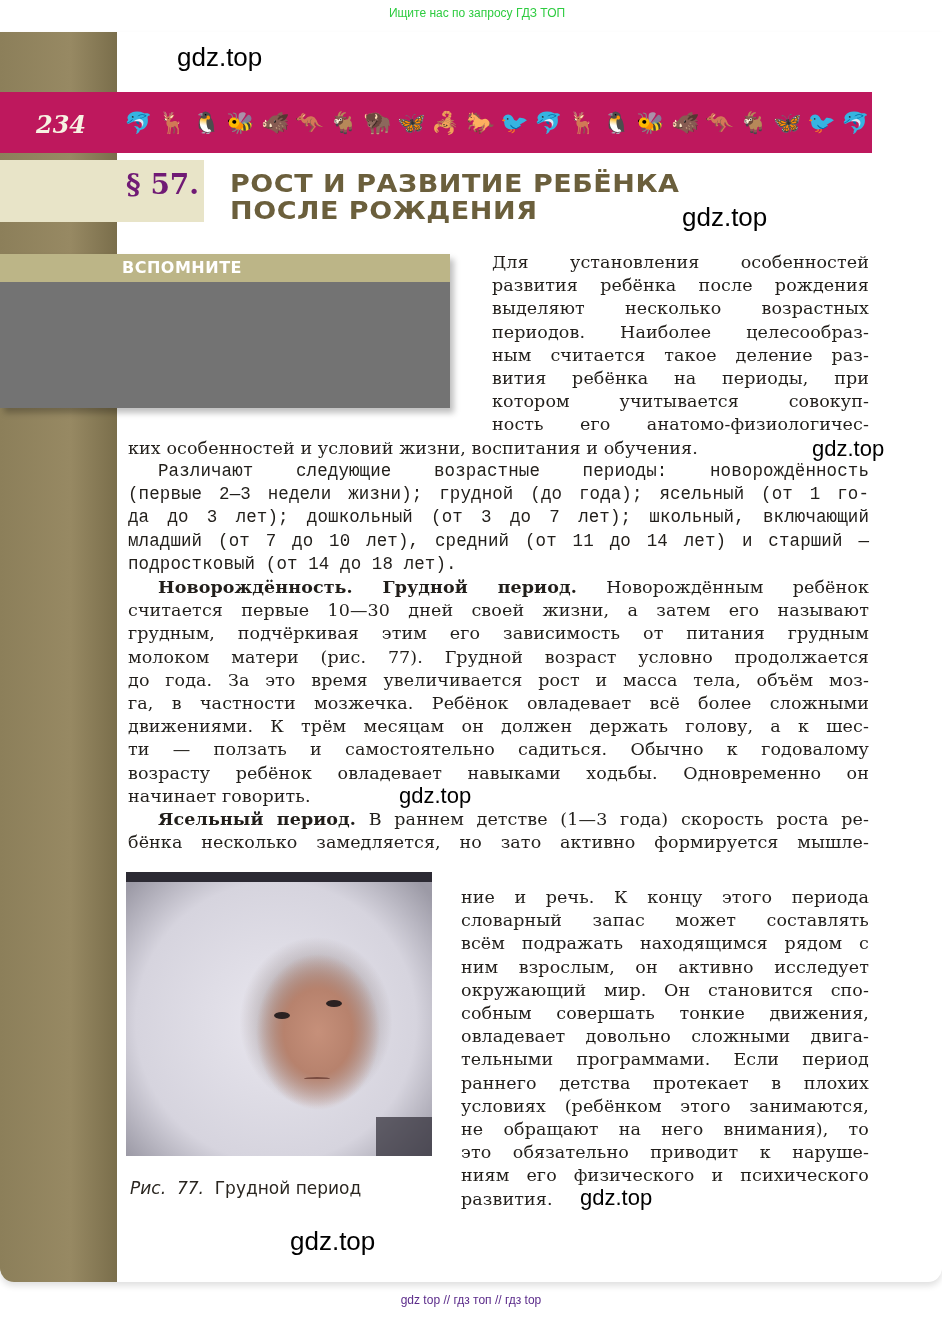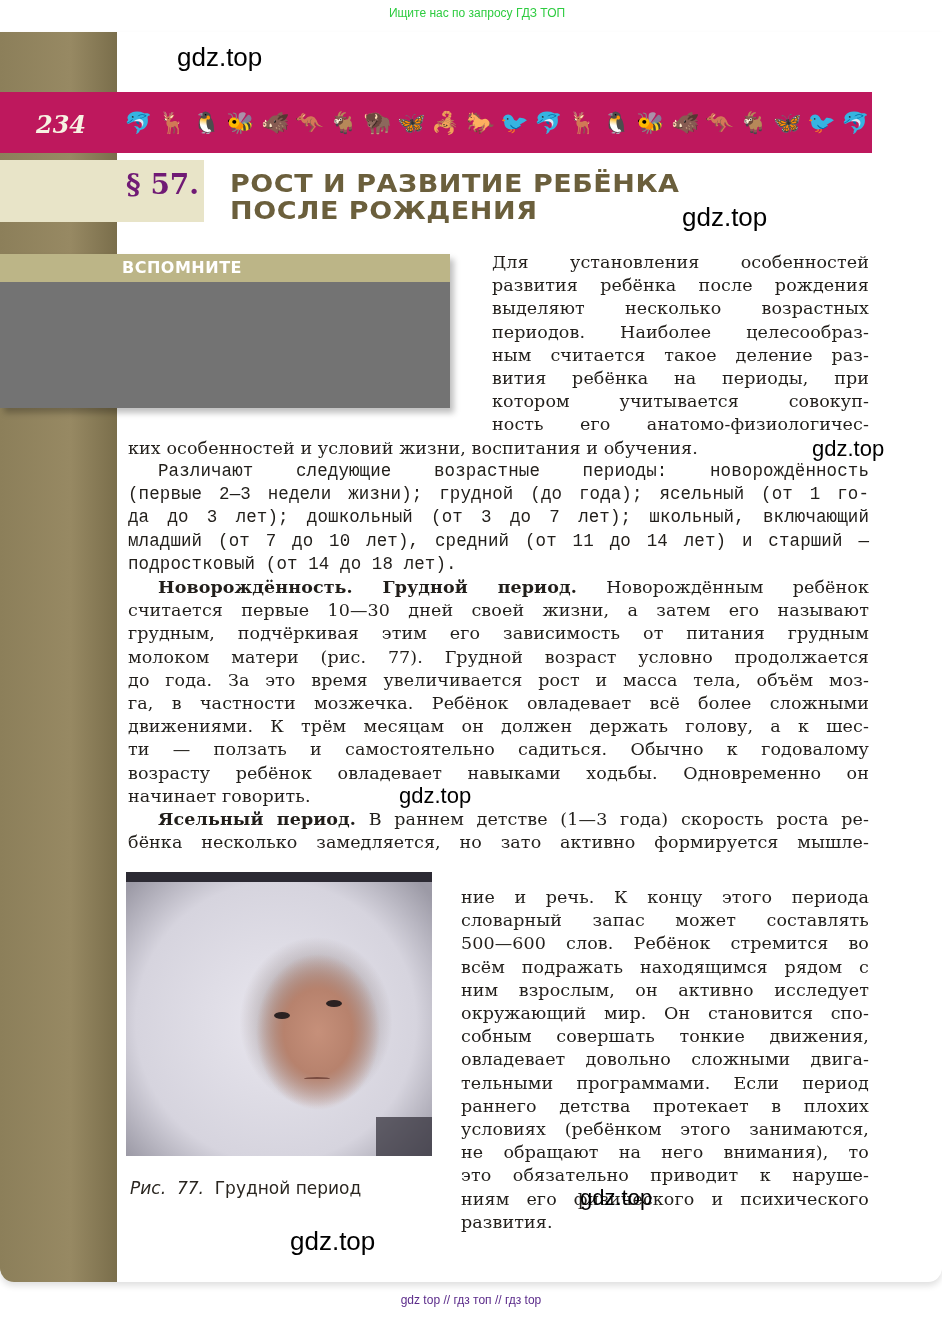--- a/index.html
+++ b/index.html
@@ -192,21 +192,20 @@
   </div>
   <div class="watermark small" style="left:399px; top:751px;">gdz.top</div>
 
   <div class="body-text" style="left:128px; top:776px; width:741px;">
     <span class="line" style="padding-left:30px;"><b>Ясельный период.</b><span> В раннем детстве (1—3 года) скорость роста ре-</span></span>
     <span class="line">бёнка несколько замедляется, но зато активно формируется мышле-</span>
   </div>
   <div class="body-text" style="left:461px; top:822px; width:408px;margin-top:32px;">
     <span class="line">ние и речь. К концу этого периода</span>
     <span class="line">словарный запас может составлять</span>
-    <span class="line">500—600 слов. Ребёнок стремится во</span>
     <span class="line">всём подражать находящимся рядом с</span>
     <span class="line">ним взрослым, он активно исследует</span>
     <span class="line">окружающий мир. Он становится спо-</span>
     <span class="line">собным совершать тонкие движения,</span>
     <span class="line">овладевает довольно сложными двига-</span>
     <span class="line">тельными программами. Если период</span>
     <span class="line">раннего детства протекает в плохих</span>
     <span class="line">условиях (ребёнком этого занимаются,</span>
     <span class="line">не обращают на него внимания), то</span>
     <span class="line">это обязательно приводит к наруше-</span>

